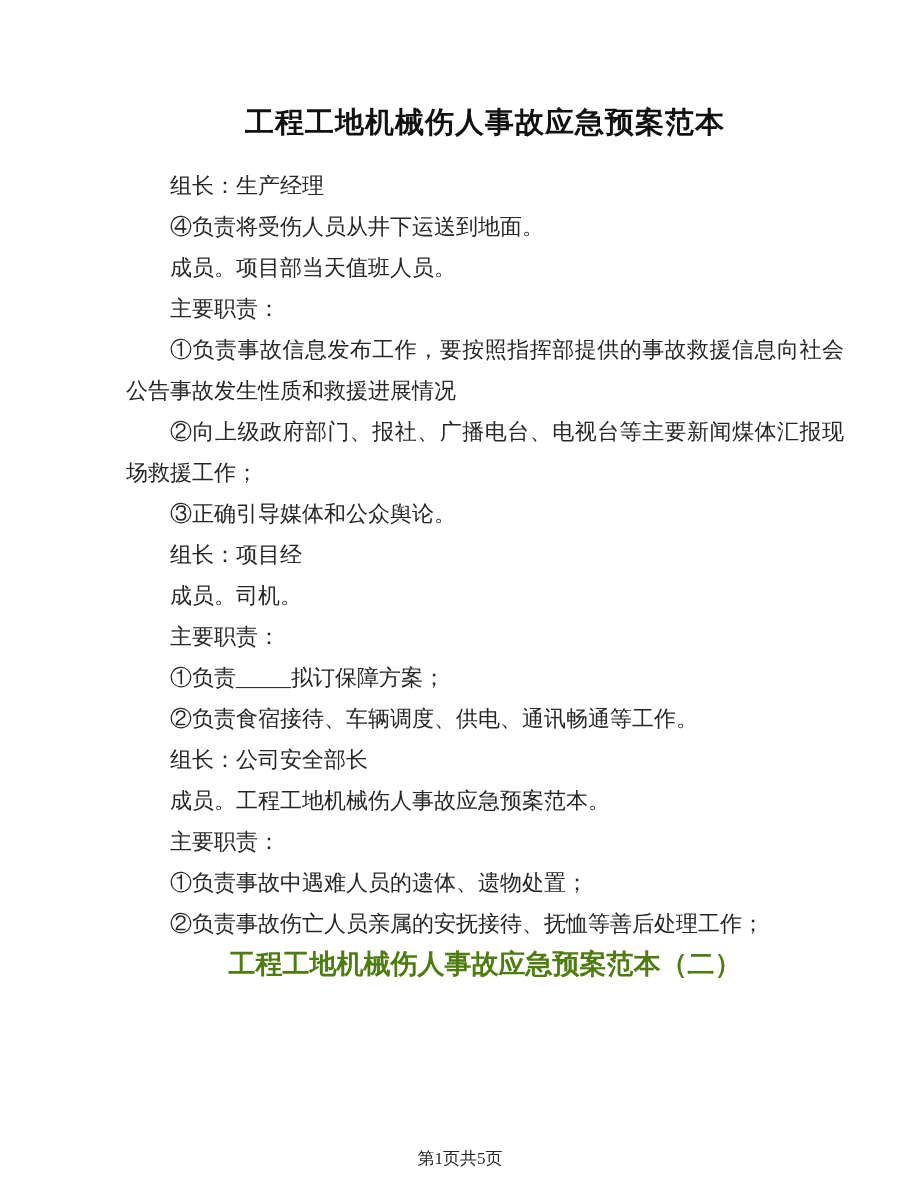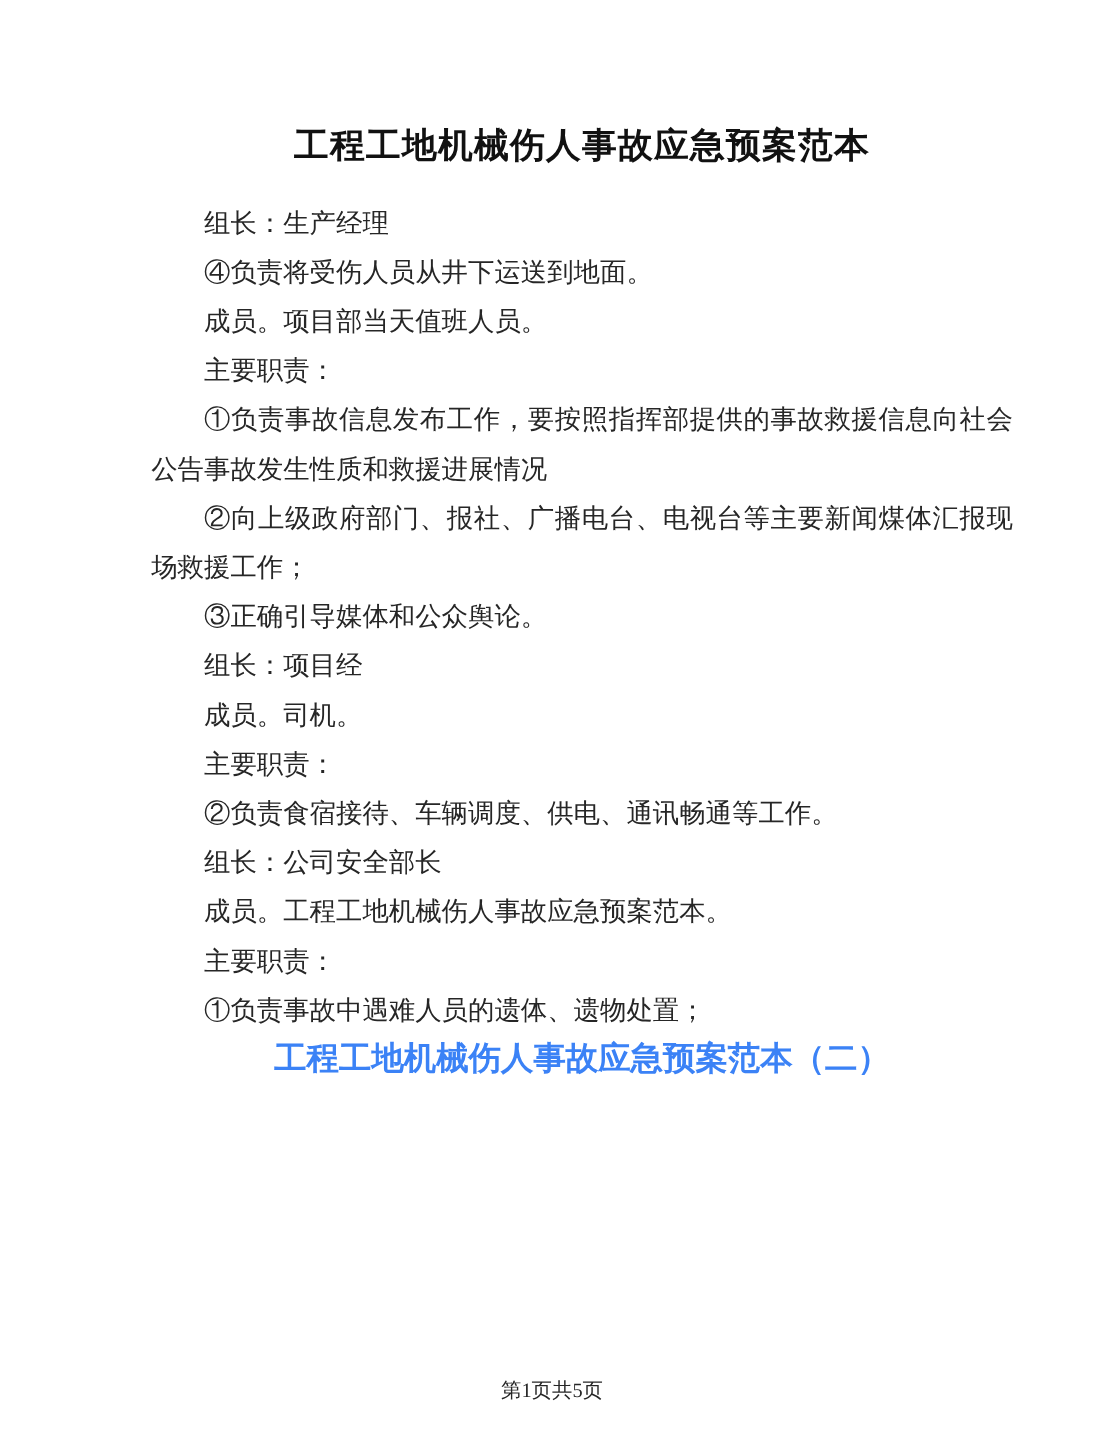--- a/index.html
+++ b/index.html
@@ -45,21 +45,21 @@
     letter-spacing: 0;
     word-break: break-all;
     color: #262626;
   }
   .section-title {
     margin: 2px 0 0 0;
     font-size: 27px;
     line-height: 36px;
     font-weight: bold;
     text-align: center;
-    color: #3b82f6;
+    color: #4d7c0f;
     white-space: nowrap;
   }
   .page-footer {
     position: absolute;
     left: 0;
     right: 0;
     top: 1148px;
     text-align: center;
     font-size: 17px;
     line-height: 22px;
@@ -77,25 +77,27 @@
     <p class="para">组长：生产经理</p>
     <p class="para">④负责将受伤人员从井下运送到地面。</p>
     <p class="para">成员。项目部当天值班人员。</p>
     <p class="para">主要职责：</p>
     <p class="para">①负责事故信息发布工作，要按照指挥部提供的事故救援信息向社会公告事故发生性质和救援进展情况</p>
     <p class="para">②向上级政府部门、报社、广播电台、电视台等主要新闻煤体汇报现场救援工作；</p>
     <p class="para">③正确引导媒体和公众舆论。</p>
     <p class="para">组长：项目经</p>
     <p class="para">成员。司机。</p>
     <p class="para">主要职责：</p>
+    <p class="para">①负责_____拟订保障方案；</p>
     <p class="para">②负责食宿接待、车辆调度、供电、通讯畅通等工作。</p>
     <p class="para">组长：公司安全部长</p>
     <p class="para">成员。工程工地机械伤人事故应急预案范本。</p>
     <p class="para">主要职责：</p>
     <p class="para">①负责事故中遇难人员的遗体、遗物处置；</p>
+    <p class="para">②负责事故伤亡人员亲属的安抚接待、抚恤等善后处理工作；</p>
   </div>
 
   <h2 class="section-title">工程工地机械伤人事故应急预案范本（二）</h2>
 
   <div class="page-footer">
     <span>第1页共5页</span>
   </div>
 
 </div>
 

